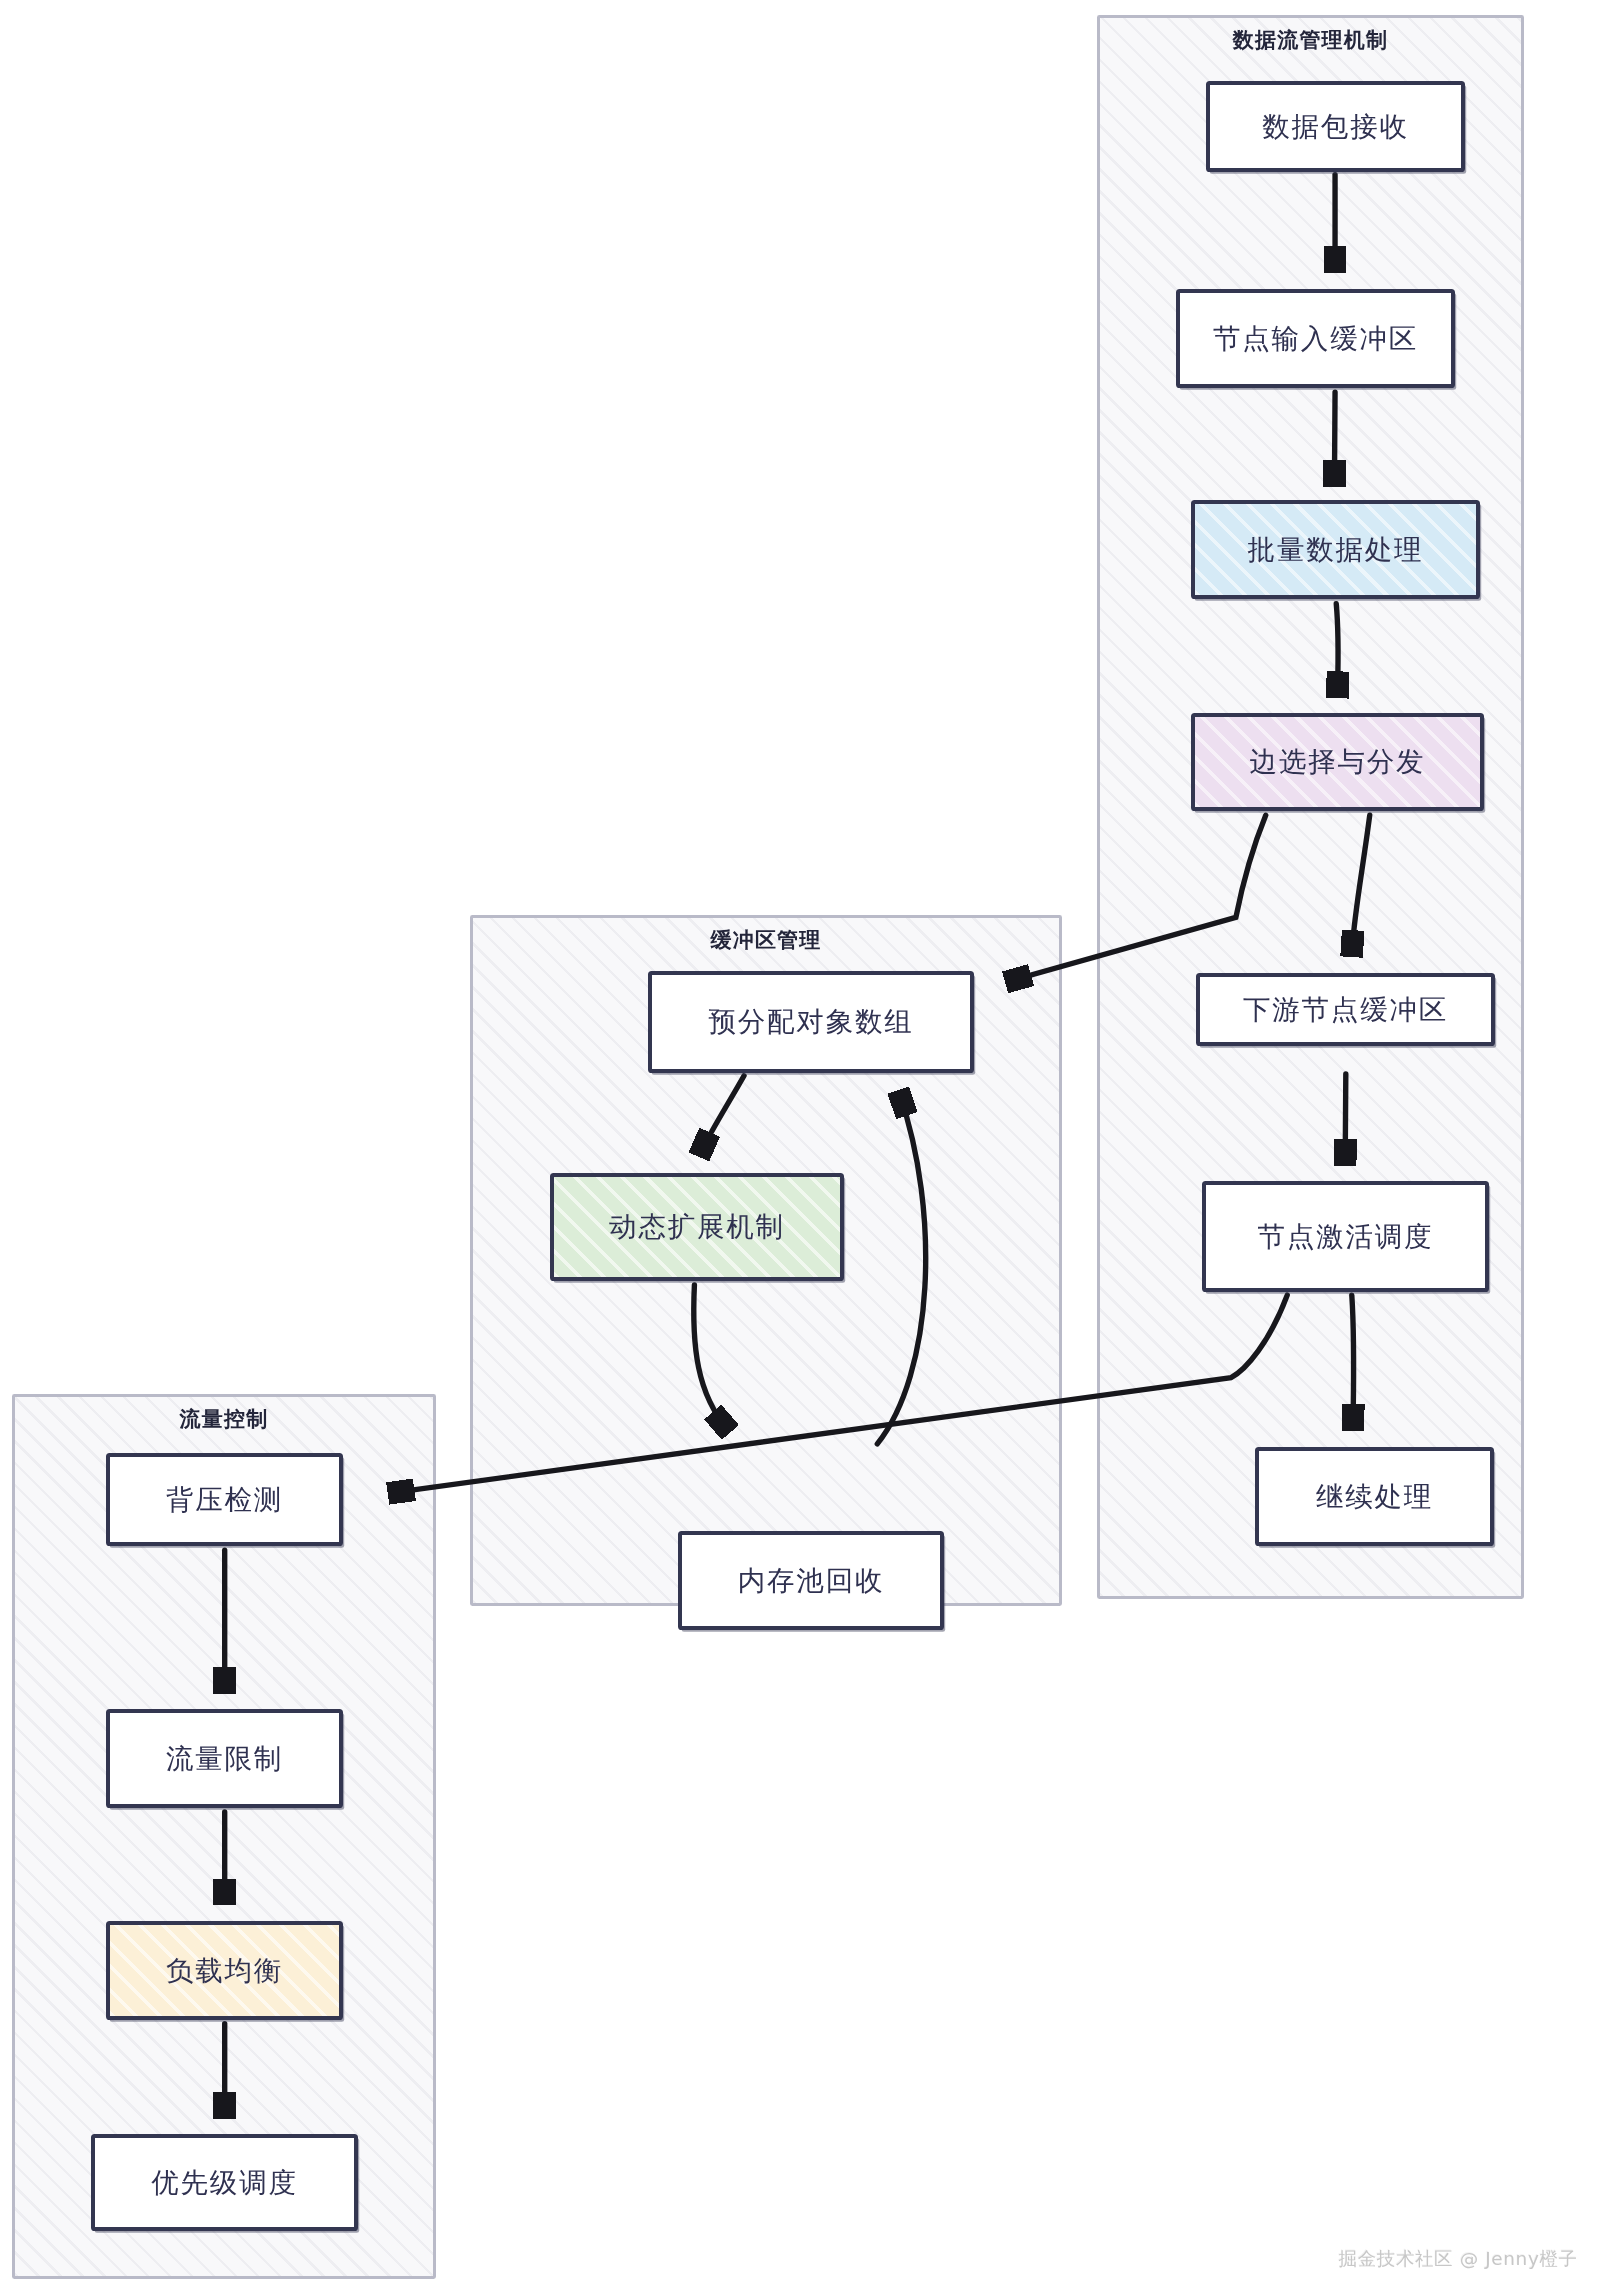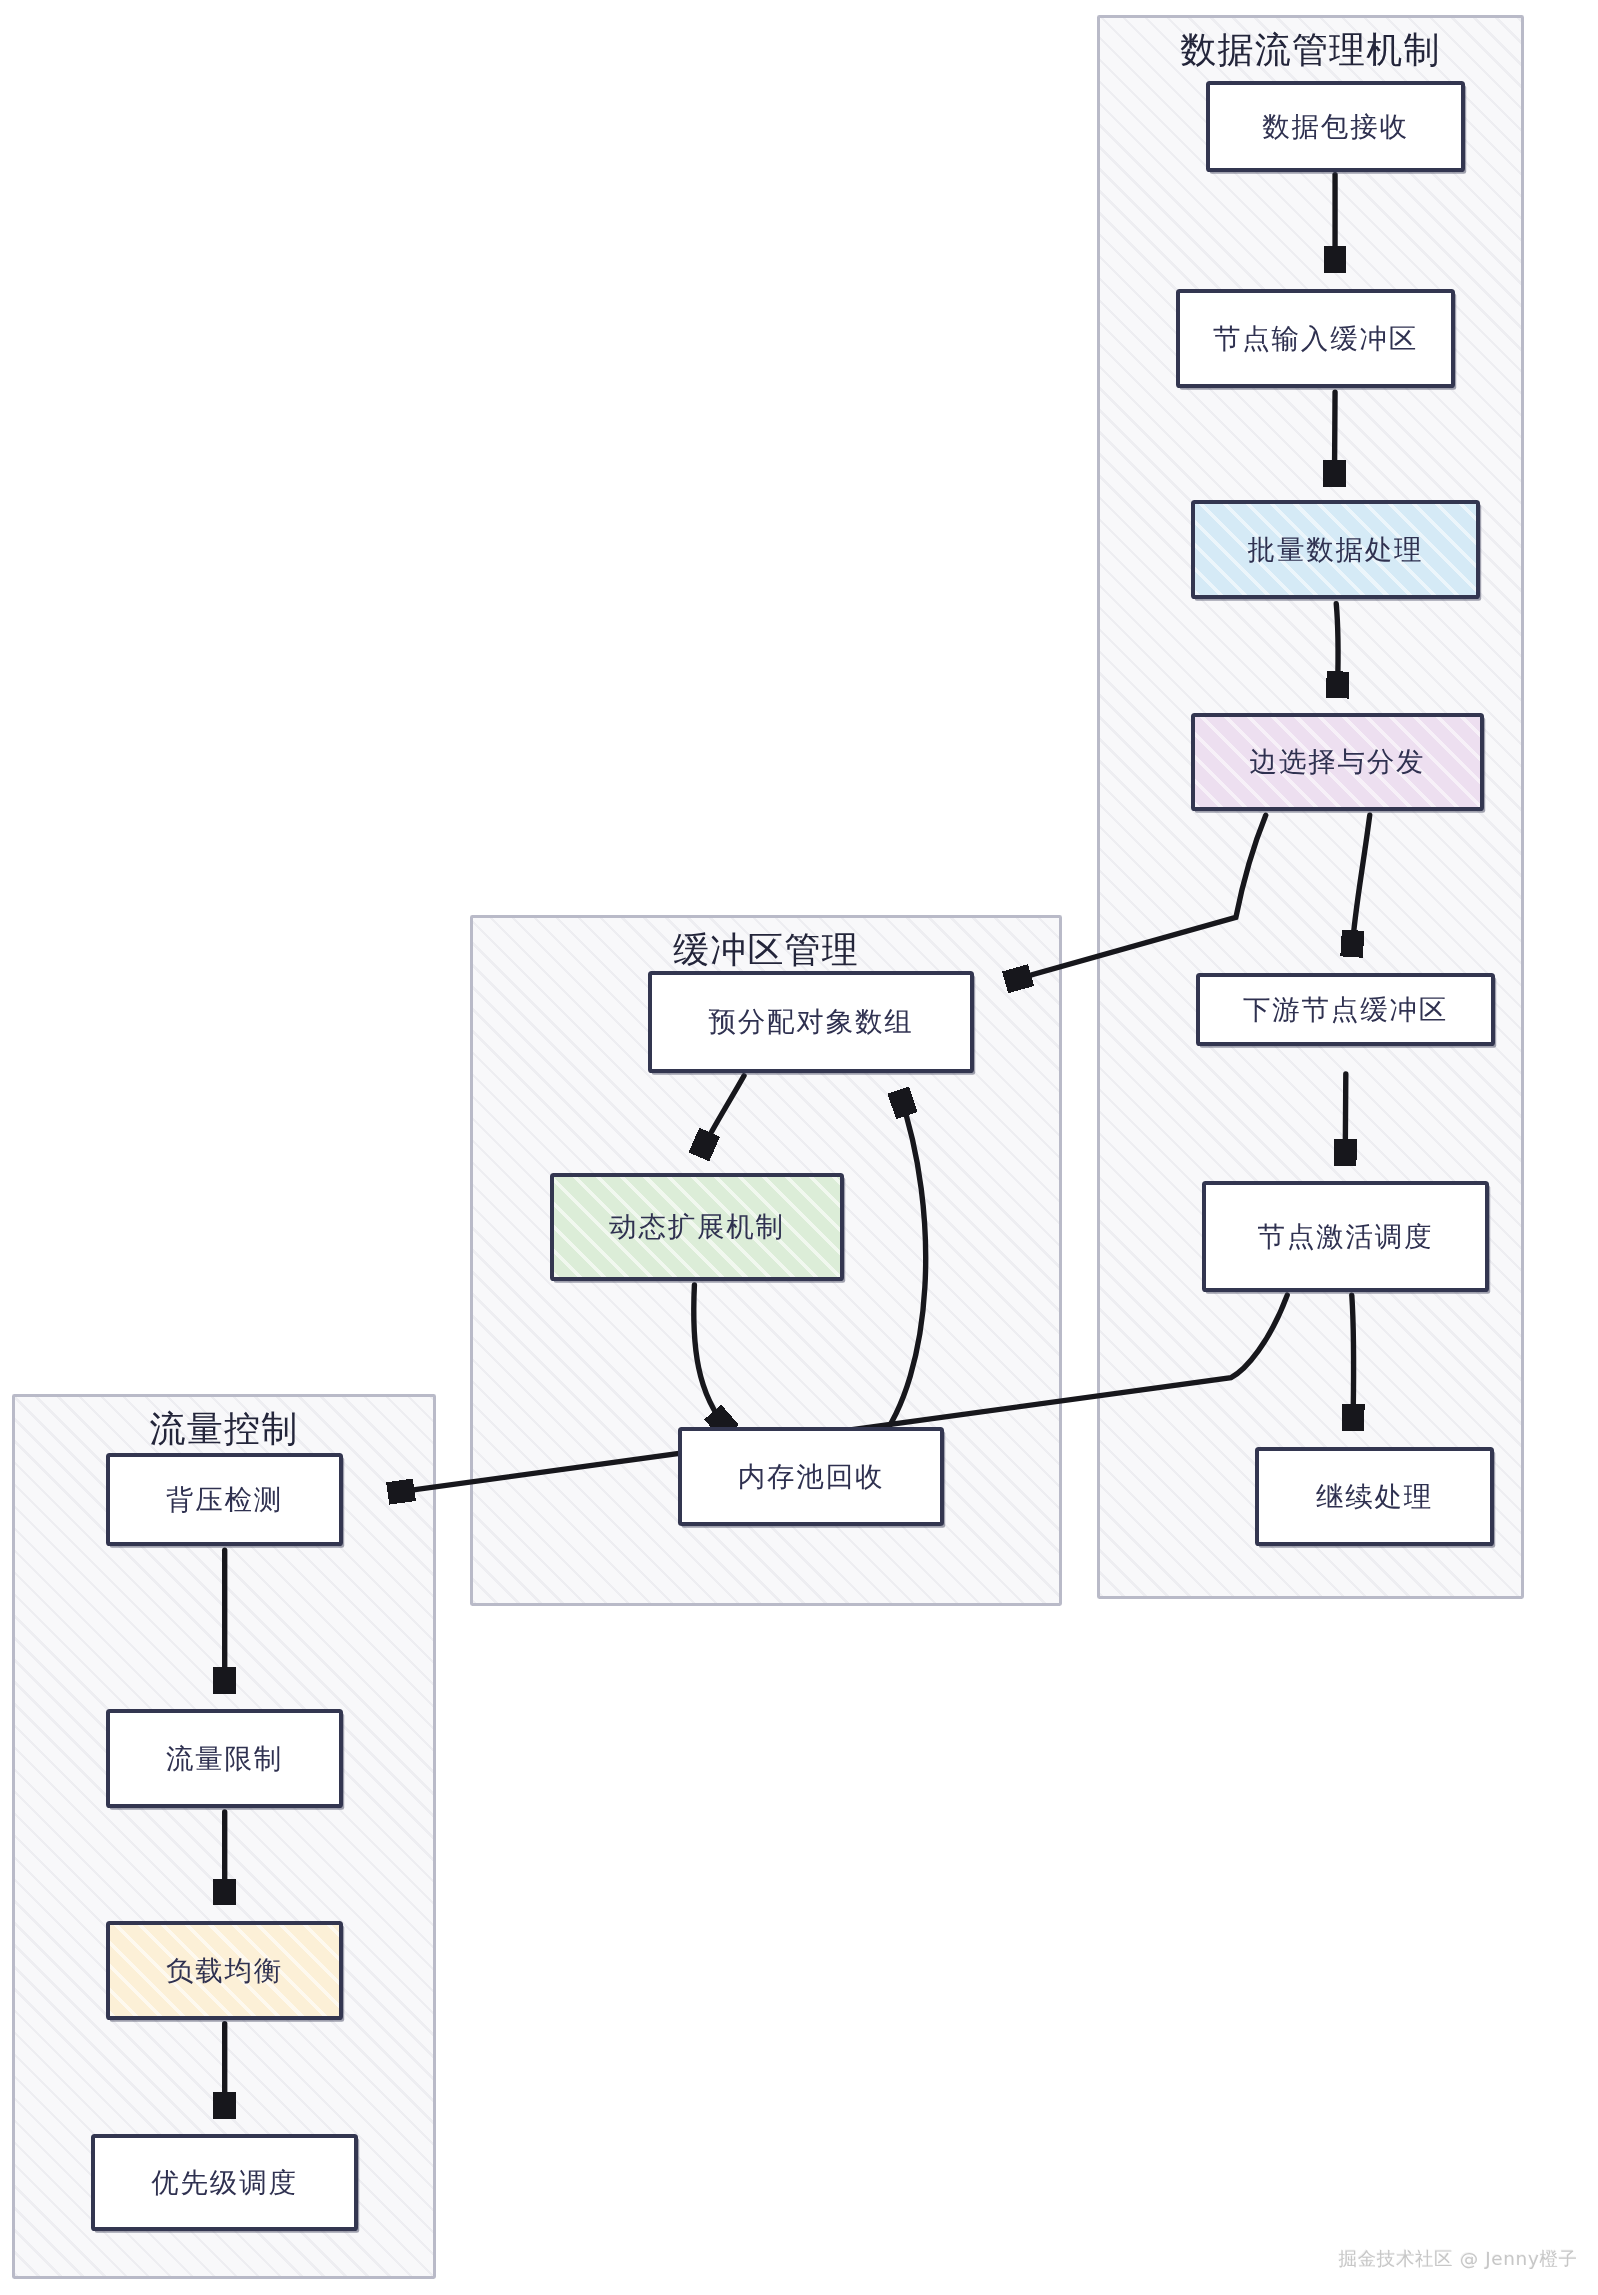--- a/index.html
+++ b/index.html
@@ -13,21 +13,21 @@
   .group{
     position:absolute;
     background-color:#f8f8fa;
     background-image:repeating-linear-gradient(45deg, rgba(145,145,165,0.10) 0 2.4px, rgba(255,255,255,0) 2.4px 15.5px);
     border:3.6px solid #b9bac8;
     border-radius:2.4px;
     box-sizing:border-box;
   }
   .group-title{
     position:absolute;left:0;right:0;top:8.4px;
-    text-align:center;font-size:36px;font-weight:400;color:#23253a;
+    text-align:center;font-size:21px;font-weight:700;color:#23253a;
     letter-spacing:1.2px;
   }
   
   .node{
     position:absolute;
     background:#ffffff;
     border:4.8px solid #333650;
     border-radius:3.6px;
     box-sizing:border-box;
     display:flex;align-items:center;justify-content:center;
@@ -130,21 +130,21 @@
   </div>
 
   <div class="node" style="left:648px;top:971px;width:326px;height:102px;">
     <span class="lbl">预分配对象数组</span>
   </div>
 
   <div class="node fill-green" style="left:550px;top:1173px;width:294px;height:108px;">
     <span class="lbl">动态扩展机制</span>
   </div>
 
-  <div class="node" style="left:678px;top:1427px;width:266px;height:99px;">
+  <div class="node" style="left:678px;top:1531px;width:266px;height:99px;">
     <span class="lbl">内存池回收</span>
   </div>
 
   <div class="node" style="left:106px;top:1453px;width:237px;height:93px;">
     <span class="lbl">背压检测</span>
   </div>
 
   <div class="node" style="left:106px;top:1709px;width:237px;height:99px;">
     <span class="lbl">流量限制</span>
   </div>

